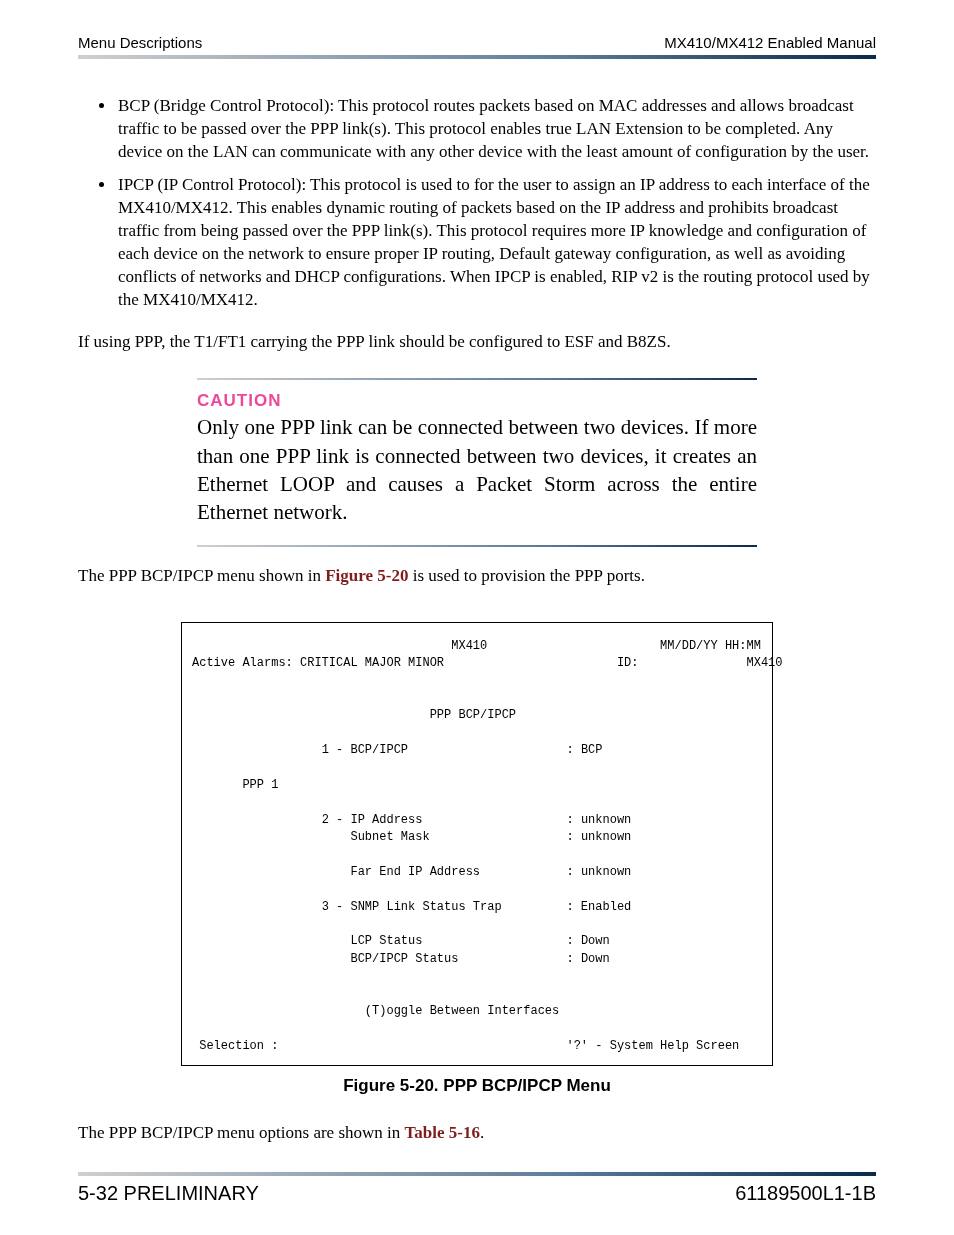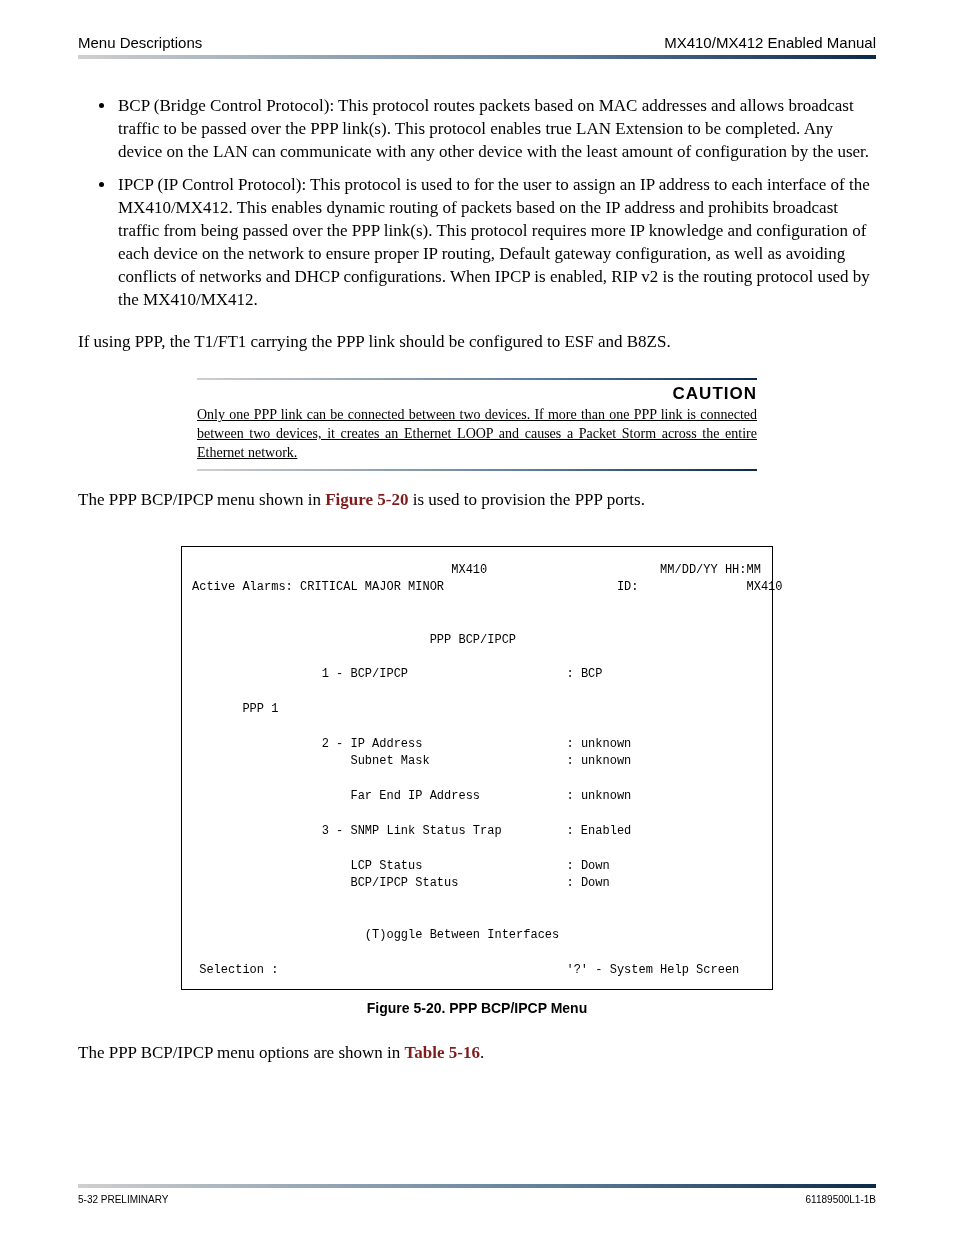--- a/index.html
+++ b/index.html
@@ -57,71 +57,70 @@
   }
   .caution-block {
     margin: 14px auto 18px auto;
     width: 560px;
   }
   .caution-rule {
     height: 2px;
     background: linear-gradient(to right, #cfcfcf 0%, #5e7e9a 60%, #0b2a4a 100%);
   }
   .caution-title {
-    text-align: right;
+    text-align: left;
     font-family: Arial, Helvetica, sans-serif;
     font-weight: bold;
-    color: #000000;
+    color: #ec4899;
     letter-spacing: 1px;
     font-size: 17px;
-    margin: 4px 0 2px 0;
+    margin: 11px 0 2px 0;
   }
   .caution-text {
-    font-size: 14px;
+    font-size: 21px;
     line-height: 1.35;
-    margin: 0 0 6px 0;
+    margin: 0 0 18px 0;
     text-align: justify;
     text-align-last: left;
-    text-decoration: underline;
   }
   .link {
     color: #7f1d1d;
     font-weight: bold;
   }
   .terminal {
     font-family: "Courier New", Courier, monospace;
     font-size: 12px;
     border: 1px solid #000;
     width: 570px;
     margin: 24px auto 4px auto;
     padding: 15px 10px 10px 10px;
     white-space: pre;
     line-height: 1.45;
   }
   .figure-caption {
     text-align: center;
     font-family: Arial, Helvetica, sans-serif;
     font-weight: bold;
-    font-size: 14px;
+    font-size: 17px;
     margin: 6px 0 26px 0;
   }
   .footer-area {
     margin-top: auto;
     padding-bottom: 30px;
   }
   .footer-rule {
     height: 4px;
     background: linear-gradient(to right, #cfcfcf 0%, #5e7e9a 60%, #0b2a4a 100%);
     margin-bottom: 6px;
   }
   .footer {
     display: flex;
     justify-content: space-between;
     font-family: Arial, Helvetica, sans-serif;
-    font-size: 10px;
+    font-size: 20px;
   }
 </style>
 </head>
 <body>
 
 <div class="page">
   <div class="header">
     <span>Menu Descriptions</span>
     <span>MX410/MX412 Enabled Manual</span>
   </div>

